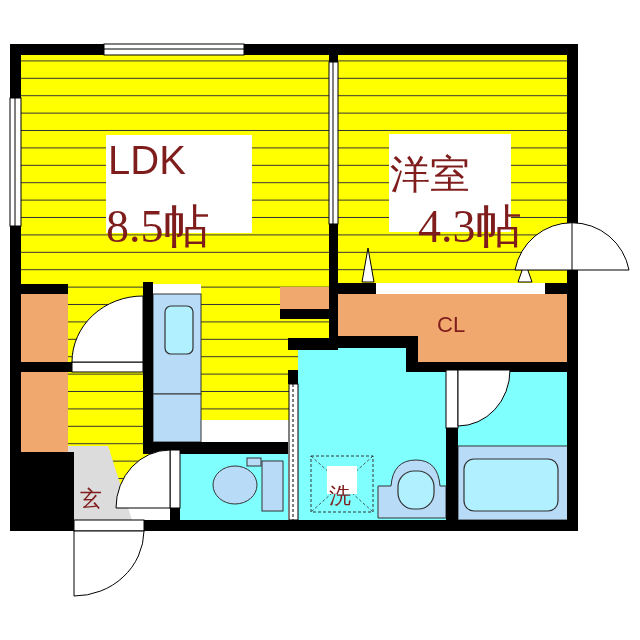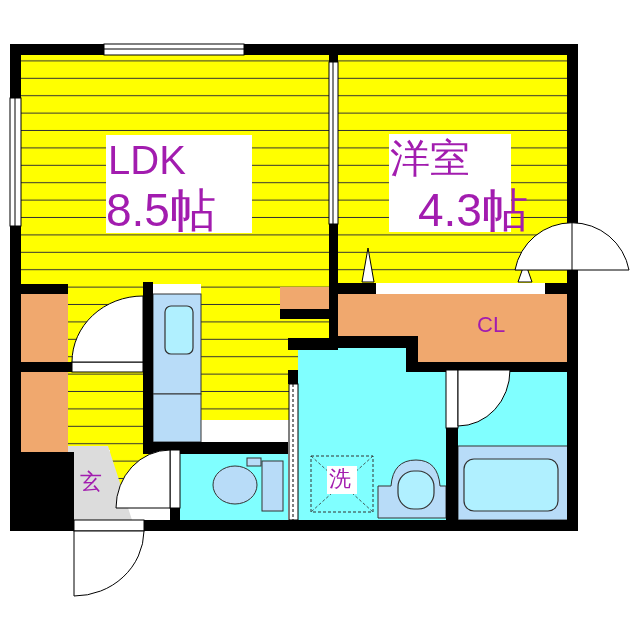--- a/index.html
+++ b/index.html
@@ -1,23 +1,23 @@
 <!DOCTYPE html>
 <html><head>
   <meta charset="utf-8">
   <style>
     html, body { margin: 0; padding: 0; background: #ffffff; }
     body { width: 640px; height: 640px; overflow: hidden; position: relative; }
     #plan { position: absolute; left: 0; top: 0; width: 640px; height: 640px; }
-    .label { position: absolute; font-family: "Liberation Sans", "DejaVu Sans", sans-serif; color: #a21caf; line-height: 1; }
+    .label { position: absolute; font-family: "Liberation Sans", "DejaVu Sans", sans-serif; color: #7f1d1d; line-height: 1; }
     .label-box { position: absolute; background: #ffffff; }
     .room-name { font-size: 40px; }
     .room-size { font-size: 46px; }
     .small-label { font-size: 22px; }
-    .jp { font-family: Liberation Sans, sans-serif; }
+    .jp { font-family: Liberation Serif, serif; margin-top: 17px; }
   </style>
 </head>
 <body>
 
 <svg id="plan" viewBox="0 0 640 640" xmlns="http://www.w3.org/2000/svg">
   <defs>
     <pattern id="wood" patternUnits="userSpaceOnUse" width="10" height="17.4" y="44">
       <rect width="10" height="17.4" fill="#ffff00"></rect>
       <line x1="0" y1="17" x2="10" y2="17" stroke="#333" stroke-width="1.2"></line>
     </pattern>
@@ -166,18 +166,18 @@
 </svg>
 
 <div class="label-box" style="left:106px; top:135px; width:146px; height:98px;"></div>
 <div class="label room-name" style="left:108px; top:140px;">LDK</div>
 <div class="label room-size jp" style="left:106px; top:187px;">8.5帖</div>
 
 <div class="label-box" style="left:389px; top:134px; width:122px; height:98px;"></div>
 <div class="label room-name jp" style="left:390px; top:138px;">洋室</div>
 <div class="label room-size jp" style="left:390px; top:187px;padding-left:28px;">4.3帖</div>
 
-<div class="label small-label" style="left:437px; top:314px;margin-left:40px;">CL</div>
+<div class="label small-label" style="left:437px; top:314px;">CL</div>
 
 <div class="label small-label jp" style="left:80px; top:471px;">玄</div>
 
 <div class="label-box" style="left:327px; top:466px; width:30px; height:28px;"></div>
 <div class="label small-label jp" style="left:329px; top:468px;">洗</div>
 
 </body></html>

